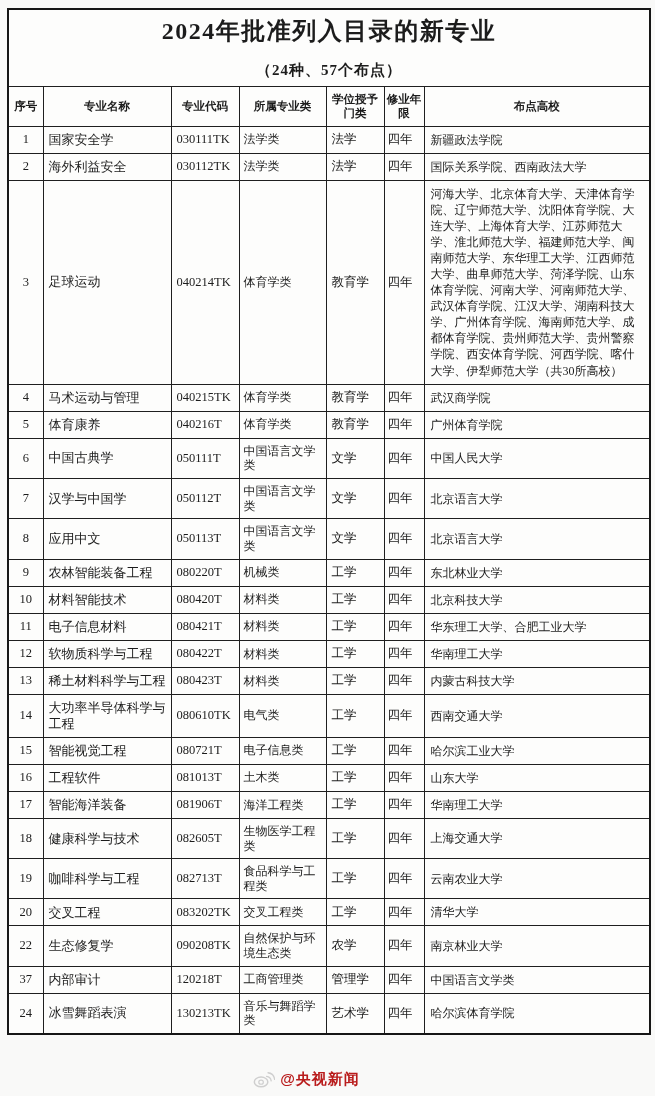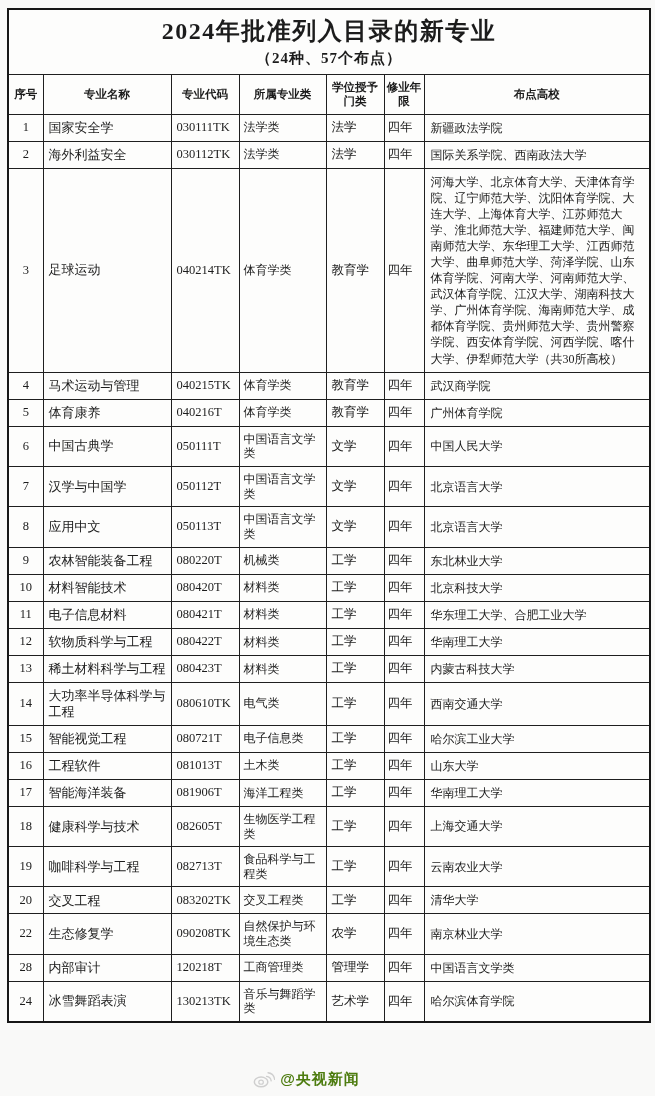--- a/index.html
+++ b/index.html
@@ -12,37 +12,37 @@
   .page{position:relative;width:655px;height:1096px;padding-left:20px;}
   table.majors{
     position:absolute;left:7px;top:8px;width:642px;
     border-collapse:collapse;table-layout:fixed;
     background:#fdfdfc;
     border:2px solid #161616;
   }
   th,td{border:1.4px solid #1f1f1f;vertical-align:middle;}
   tr.title-row th{border-bottom:1.4px solid #1f1f1f;padding:7px 4px 6px;text-align:center;}
   .title{font-size:24px;font-weight:bold;letter-spacing:1.5px;line-height:1.2;}
-  .subtitle{font-size:15px;font-weight:bold;margin-top:3px;letter-spacing:1px;}
+  .subtitle{font-size:15px;font-weight:bold;margin-top:15px;letter-spacing:1px;}
   tr.header-row th{
     font-size:11.5px;font-weight:bold;text-align:center;
     padding:5px 1px;line-height:1.25;
   }
   td{font-size:12.5px;padding:5px 5px;line-height:1.22;text-align:left;}
   td.c-no{text-align:center;padding:5px 1px;}
   td.c-name{font-size:13px;padding:5px 3px 5px 5px;margin-top:28px;}
   td.c-code{font-size:12.5px;}
   td.c-cat{font-size:12px;padding:5px 4px;}
   td.c-deg{font-size:12.5px;}
   td.c-yr{font-size:12.5px;padding:5px 3px;}
   td.c-sch{font-size:12px;line-height:1.34;padding:5px 6px;}
   .watermark{
     position:absolute;left:0;top:1066px;width:613px;height:26px;
     display:flex;align-items:center;justify-content:center;gap:5px;
-    color:#4d7c0f;
+    color:#b91c1c;
     font-family:"Liberation Sans","DejaVu Sans",sans-serif;
     font-size:15px;font-weight:bold;letter-spacing:1px;
   }
   .watermark .wicon{flex:0 0 auto;display:block;}
 </style>
 </head>
 <body>
 
 <div class="page">
 
@@ -279,21 +279,21 @@
     <td class="c-no">22</td>
     <td class="c-name">生态修复学</td>
     <td class="c-code">090208TK</td>
     <td class="c-cat">自然保护与环境生态类</td>
     <td class="c-deg">农学</td>
     <td class="c-yr">四年</td>
     <td class="c-sch">南京林业大学</td>
   </tr>
 
   <tr>
-    <td class="c-no">28</td>
+    <td class="c-no">37</td>
     <td class="c-name">内部审计</td>
     <td class="c-code">120218T</td>
     <td class="c-cat">工商管理类</td>
     <td class="c-deg">管理学</td>
     <td class="c-yr">四年</td>
     <td class="c-sch">中国语言文学类</td>
   </tr>
 
   <tr>
     <td class="c-no">24</td>

